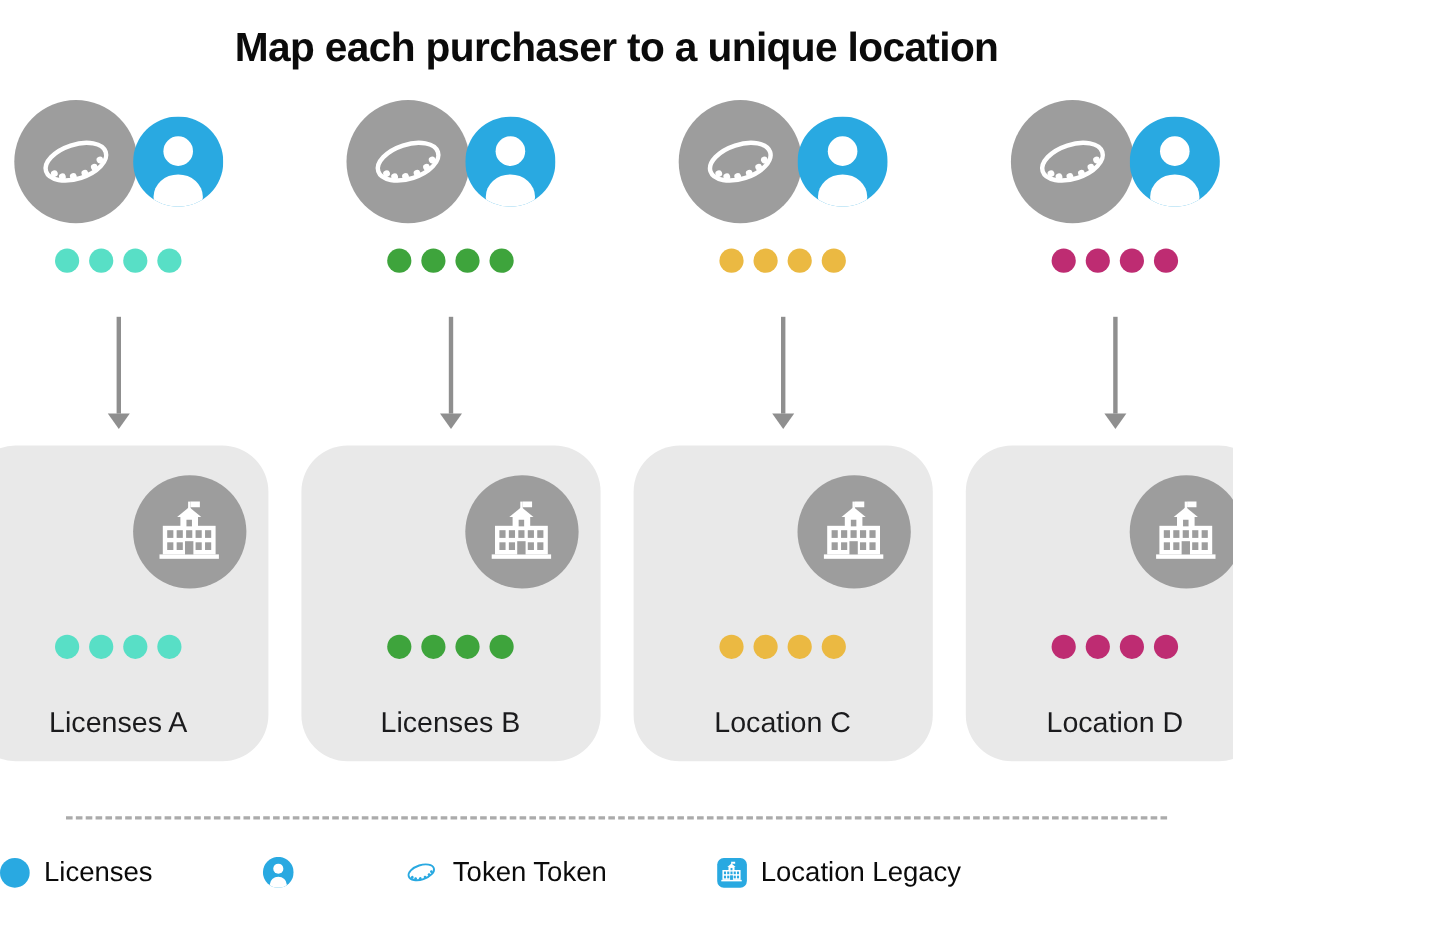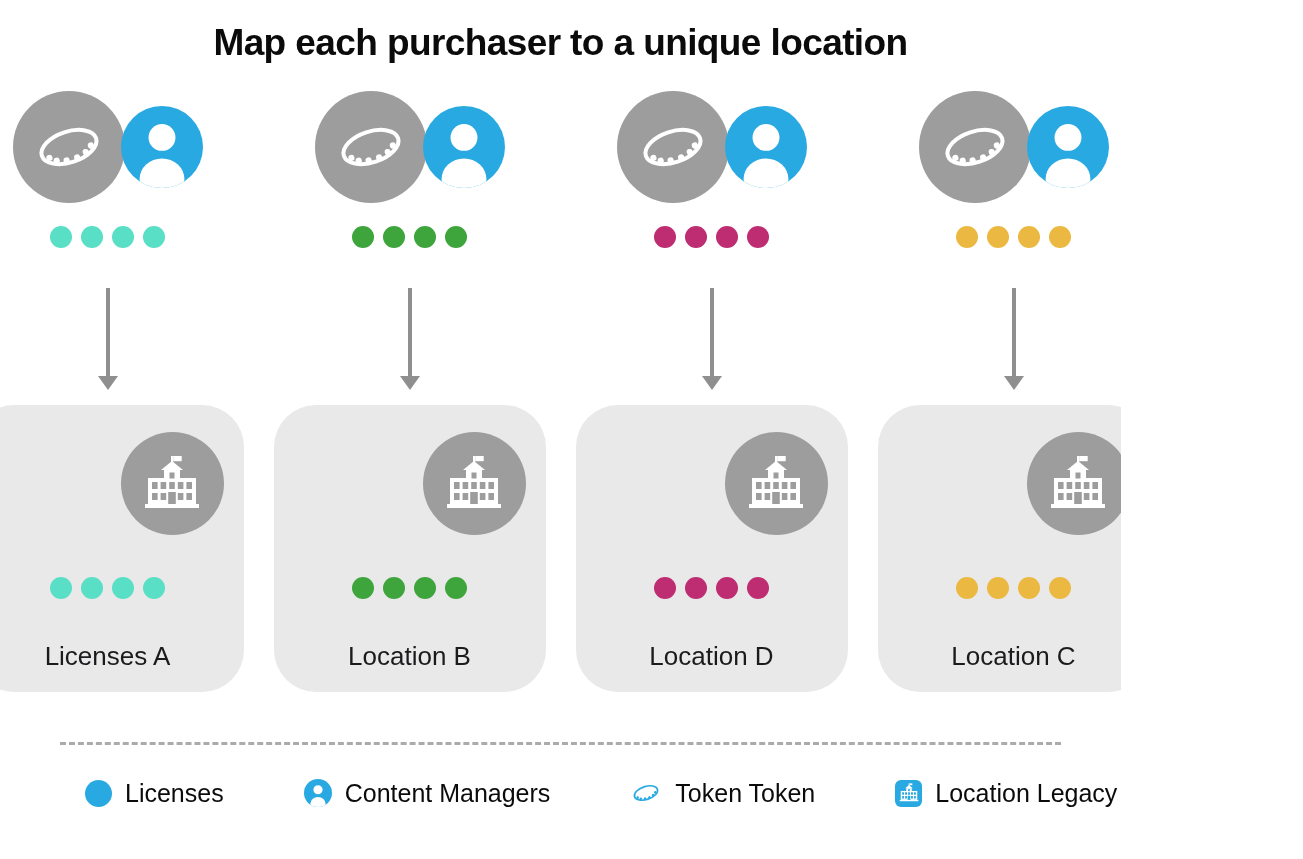--- a/index.html
+++ b/index.html
@@ -45,21 +45,21 @@
     border-radius:50%;background:var(--gray);--icon-bg:var(--gray);
     display:flex;align-items:center;justify-content:center;
   }
   .bldg-circle svg{width:64px;height:64px;}
   .card-dots{position:absolute;top:172px;left:0;right:0;display:flex;justify-content:center;gap:9px;}
   .card-label{
     position:absolute;top:236px;left:0;width:100%;text-align:center;
     font-size:26px;color:#1b1b1d;
   }
   .divider{margin:50px 60px 0 60px;border-top:3px dashed var(--divider);height:0;}
-  .legend{display:flex;align-items:center;gap:80px;padding-left:85px;margin-top:32px;}
+  .legend{display:flex;align-items:center;gap:100px;margin-top:32px;}
   .legend-item{display:flex;align-items:center;gap:13px;font-size:25px;color:#0b0b0b;}
   .legend-dot{width:27px;height:27px;border-radius:50%;background:var(--blue);}
   .legend-person{width:28px;height:28px;color:var(--blue);}
   .legend-person svg{width:28px;height:28px;display:block;}
   .legend-coin{width:32px;height:32px;color:var(--blue);}
   .legend-coin svg{width:32px;height:32px;display:block;}
   .legend-bldg{
     width:27px;height:27px;border-radius:6px;background:var(--blue);
     --icon-bg:var(--blue);display:flex;align-items:center;justify-content:center;
   }
@@ -186,21 +186,60 @@
           <svg viewBox="0 0 64 64">
               <use href="#building-glyph"></use>
             </svg>
         </div>
         <div class="card-dots">
           <span class="dot"></span>
             <span class="dot"></span>
             <span class="dot"></span>
             <span class="dot"></span>
         </div>
-        <div class="card-label">Location B</div>
+        <div class="card-label">Licenses B</div>
+      </div>
+    </div>
+
+    <div class="column" style="--dot: #EBB942;">
+      <div class="purchaser">
+        <div class="token-circle">
+          <svg viewBox="0 0 64 64">
+              <use href="#coin-glyph"></use>
+            </svg>
+        </div>
+        <div class="person-circle">
+          <svg viewBox="0 0 64 64">
+              <use href="#person-glyph"></use>
+            </svg>
+        </div>
+      </div>
+      <div class="dots">
+        <span class="dot"></span>
+          <span class="dot"></span>
+          <span class="dot"></span>
+          <span class="dot"></span>
+      </div>
+      <div class="flow-arrow">
+        <div class="arrow-shaft"></div>
+        <div class="arrow-head"></div>
+      </div>
+      <div class="card">
+        <div class="bldg-circle">
+          <svg viewBox="0 0 64 64">
+              <use href="#building-glyph"></use>
+            </svg>
+        </div>
+        <div class="card-dots">
+          <span class="dot"></span>
+            <span class="dot"></span>
+            <span class="dot"></span>
+            <span class="dot"></span>
+        </div>
+        <div class="card-label">Location C</div>
       </div>
     </div>
 
     <div class="column" style="--dot: #BE2C72;">
       <div class="purchaser">
         <div class="token-circle">
           <svg viewBox="0 0 64 64">
               <use href="#coin-glyph"></use>
             </svg>
         </div>
@@ -226,78 +265,38 @@
               <use href="#building-glyph"></use>
             </svg>
         </div>
         <div class="card-dots">
           <span class="dot"></span>
             <span class="dot"></span>
             <span class="dot"></span>
             <span class="dot"></span>
         </div>
         <div class="card-label">Location D</div>
-      </div>
-    </div>
-
-    <div class="column" style="--dot: #EBB942;">
-      <div class="purchaser">
-        <div class="token-circle">
-          <svg viewBox="0 0 64 64">
-              <use href="#coin-glyph"></use>
-            </svg>
-        </div>
-        <div class="person-circle">
-          <svg viewBox="0 0 64 64">
-              <use href="#person-glyph"></use>
-            </svg>
-        </div>
-      </div>
-      <div class="dots">
-        <span class="dot"></span>
-          <span class="dot"></span>
-          <span class="dot"></span>
-          <span class="dot"></span>
-      </div>
-      <div class="flow-arrow">
-        <div class="arrow-shaft"></div>
-        <div class="arrow-head"></div>
-      </div>
-      <div class="card">
-        <div class="bldg-circle">
-          <svg viewBox="0 0 64 64">
-              <use href="#building-glyph"></use>
-            </svg>
-        </div>
-        <div class="card-dots">
-          <span class="dot"></span>
-            <span class="dot"></span>
-            <span class="dot"></span>
-            <span class="dot"></span>
-        </div>
-        <div class="card-label">Location C</div>
       </div>
     </div>
 
   </div>
 
   <div class="divider"></div>
 
   <div class="legend">
     <div class="legend-item">
       <span class="legend-dot"></span>
       <span>Licenses</span>
     </div>
     <div class="legend-item">
       <span class="legend-person">
         <svg viewBox="0 0 64 64">
             <use href="#person-glyph"></use>
           </svg>
       </span>
-      <span>Content Managers</span>
     </div>
     <div class="legend-item">
       <span class="legend-coin">
         <svg viewBox="0 0 64 64">
             <use href="#coin-glyph"></use>
           </svg>
       </span>
       <span>Token Token</span>
     </div>
     <div class="legend-item">

